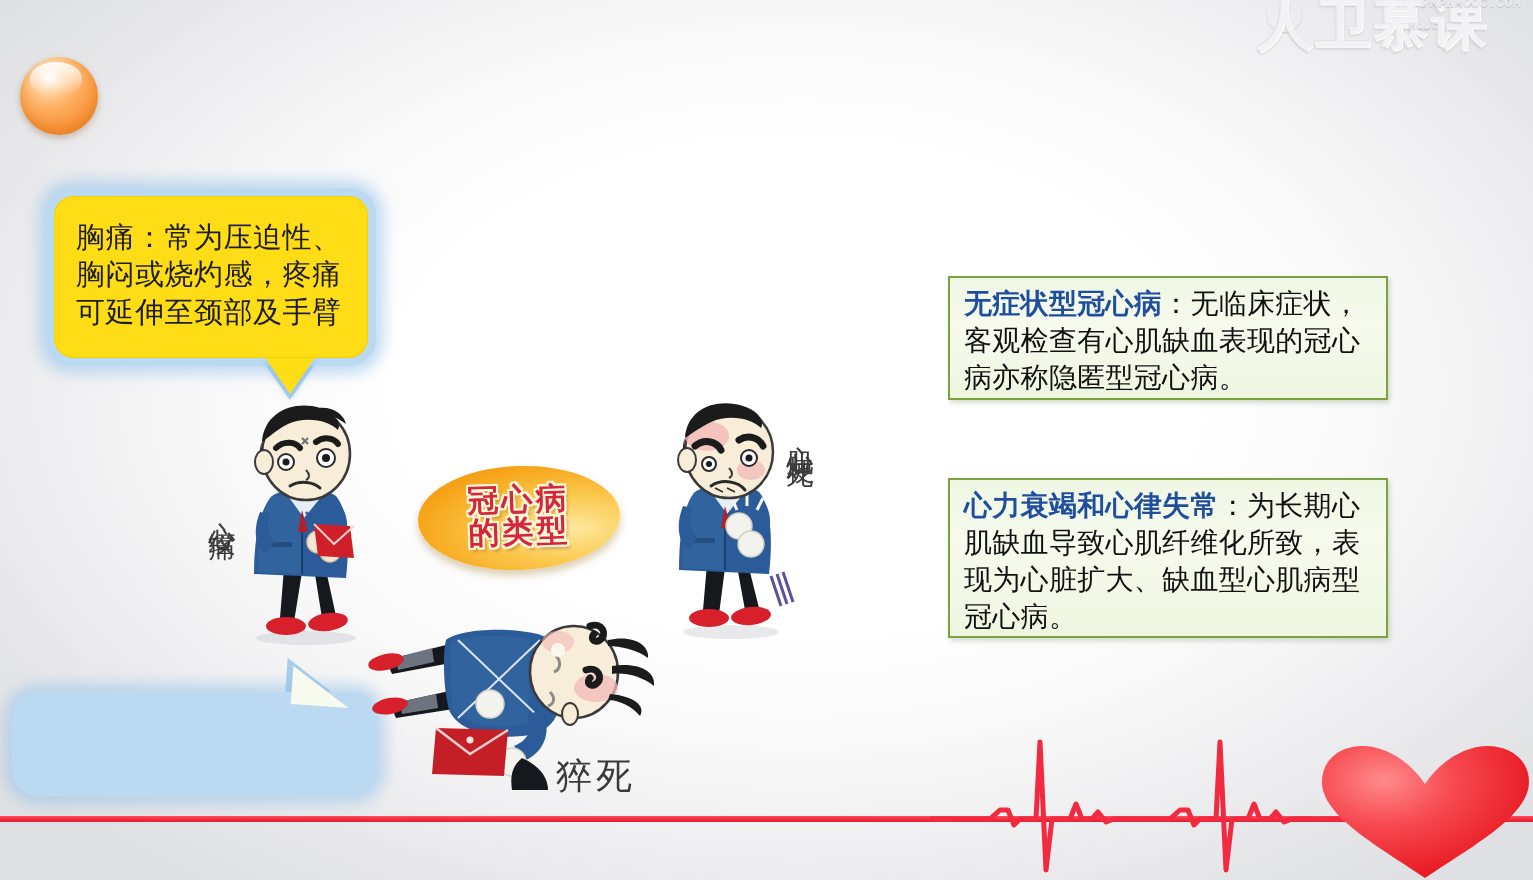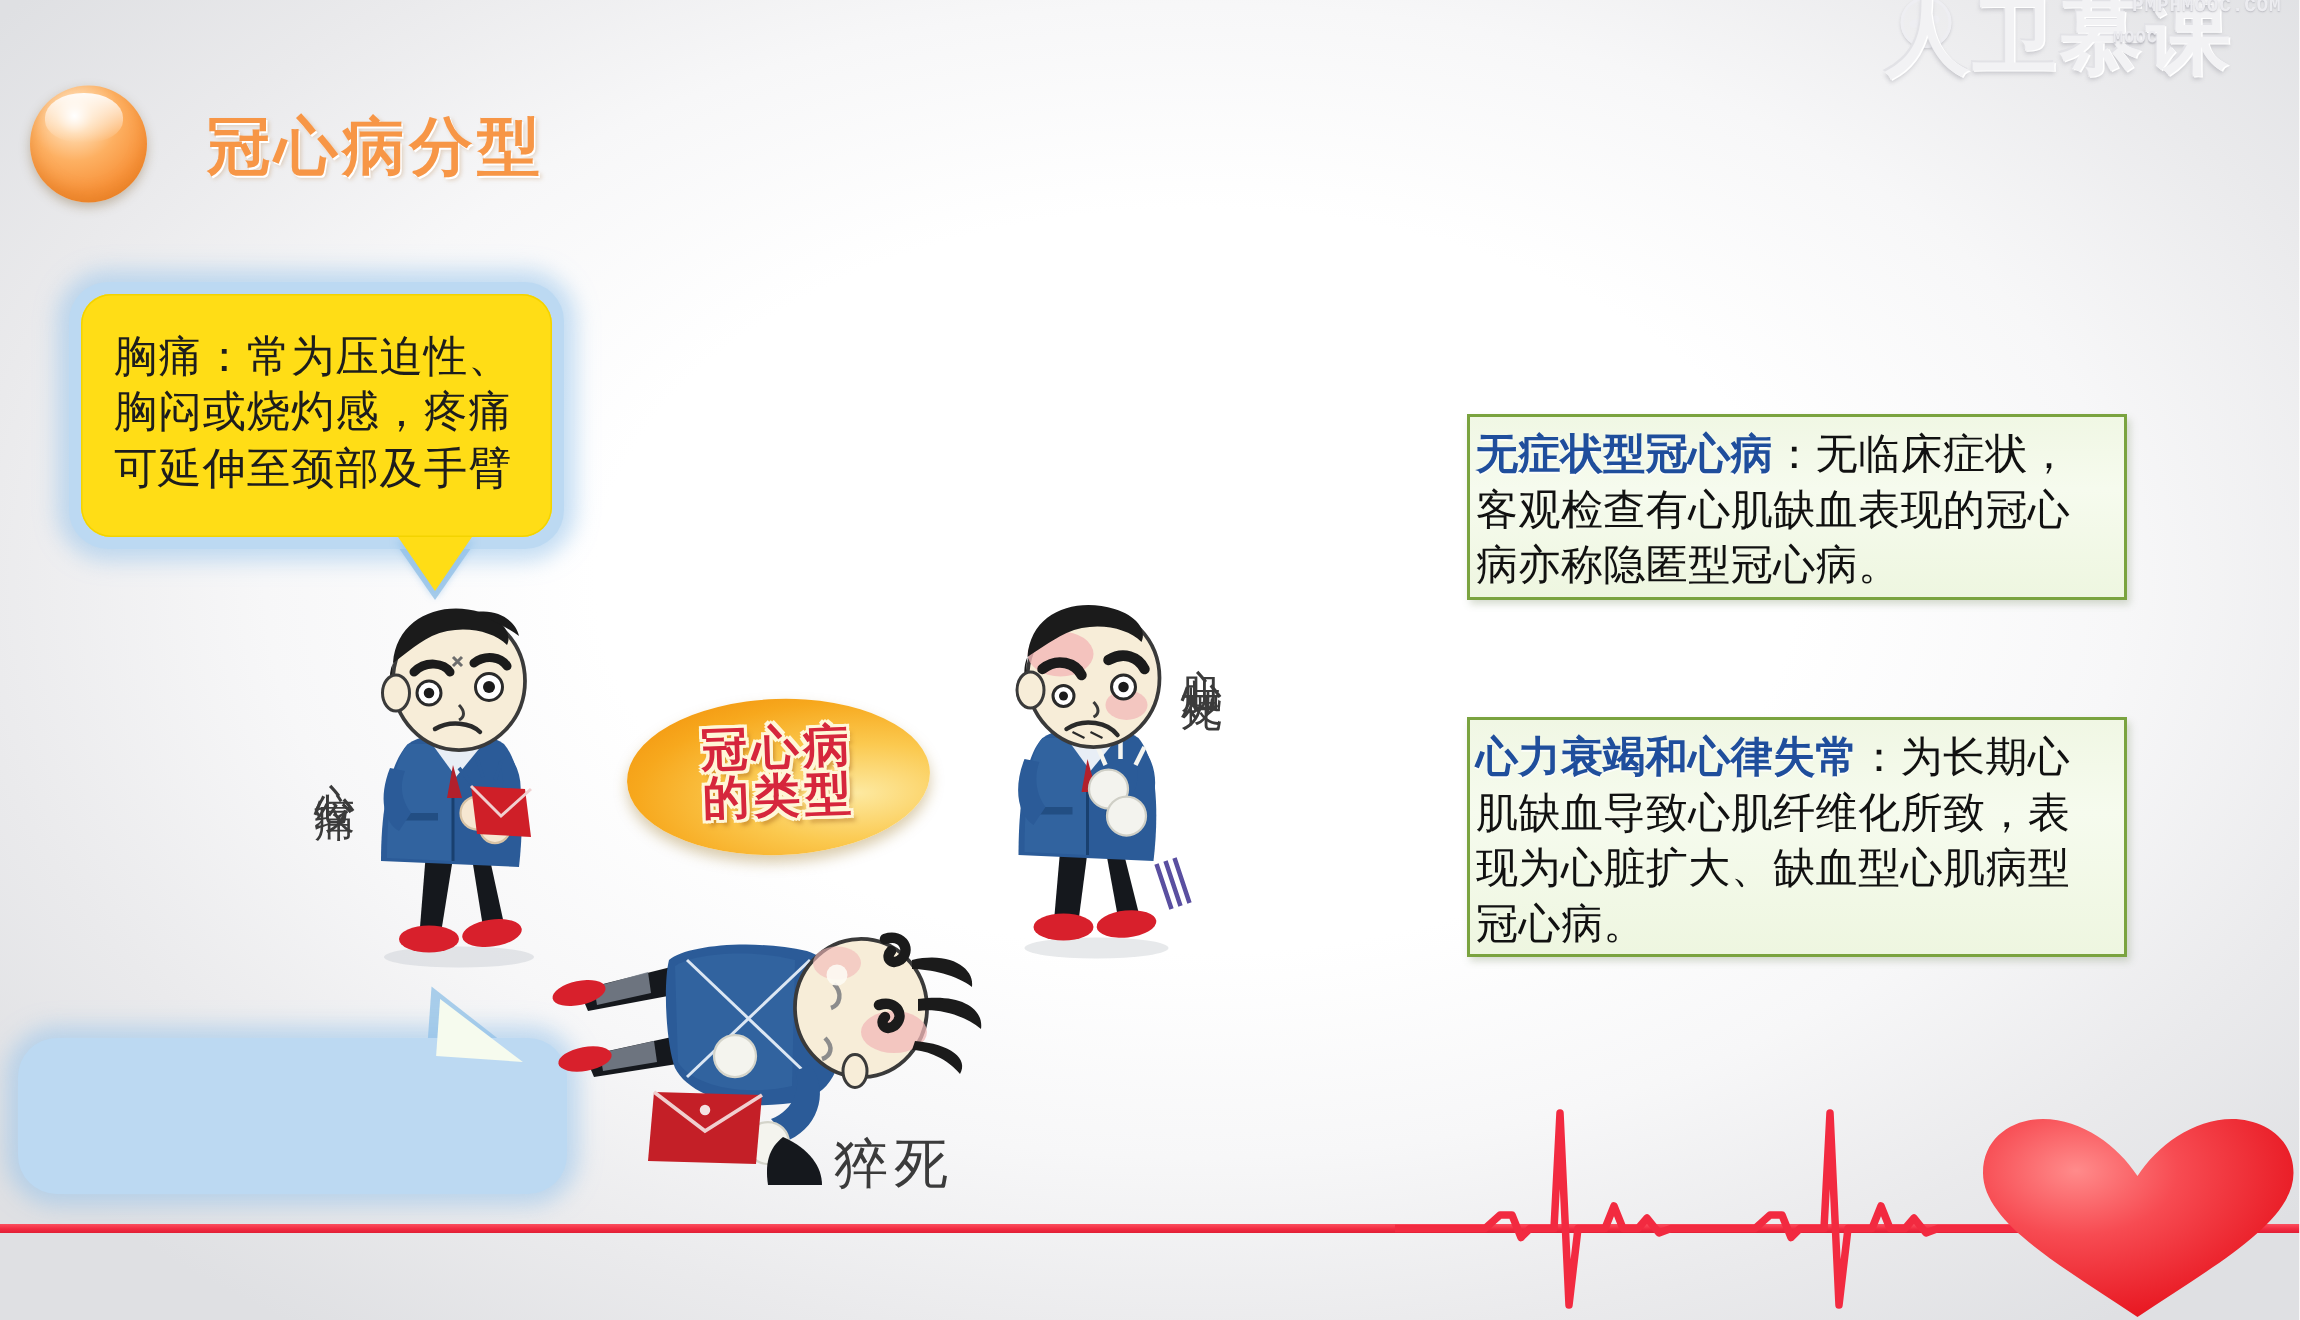--- a/index.html
+++ b/index.html
@@ -118,25 +118,25 @@
     transform:rotate(4deg);
   }
   #bubble-sudden .tail-b{
     position:absolute;left:274px;top:-32px;width:0;height:0;
     border-bottom:46px solid #a8cdea;
     border-right:68px solid transparent;
     transform:rotate(4deg);
   }
   
   .info-panel{
-    position:absolute;left:978px;width:440px;
+    position:absolute;left:948px;width:440px;
     border:2px solid #7aa33f;
     background:linear-gradient(180deg,#f0f7e4 0%,#f6fbee 40%,#eef6e0 100%);
     box-shadow:2px 3px 5px rgba(120,140,100,.3);
-    box-sizing:border-box;padding:10px 12px 12px 4px;
+    box-sizing:border-box;padding:10px 12px 12px 14px;
   }
   #panel-asymptomatic{top:276px;height:124px;}
   #panel-ischemic{top:478px;height:160px;}
   .info-panel .ptext{
     font-size:28px;line-height:1.32;color:#111111;letter-spacing:.3px;
   }
   .info-panel .ptitle{
     font-weight:bold;color:#1f4e9c;
     text-shadow:0 1px 0 rgba(255,255,255,.7);
   }
@@ -181,21 +181,20 @@
 <div id="slide">
 
   <div id="logo">
     <div class="lg-mark"></div>
     <div class="lg-cn">人卫慕课</div>
     <div class="lg-url">PMPHMOOC.COM</div>
     <div class="lg-sub">MOOC</div>
   </div>
 
   <div id="title-bullet"></div>
-  <div id="page-title">冠心病分型</div>
 
   <div class="bubble" id="bubble-angina">
     <div class="tail-b"></div>
     <div class="glow"></div>
     <div class="tail"></div>
     <div class="body">
       <div class="txt">胸痛：常为压迫性、
 胸闷或烧灼感，疼痛
 可延伸至颈部及手臂</div>
     </div>

